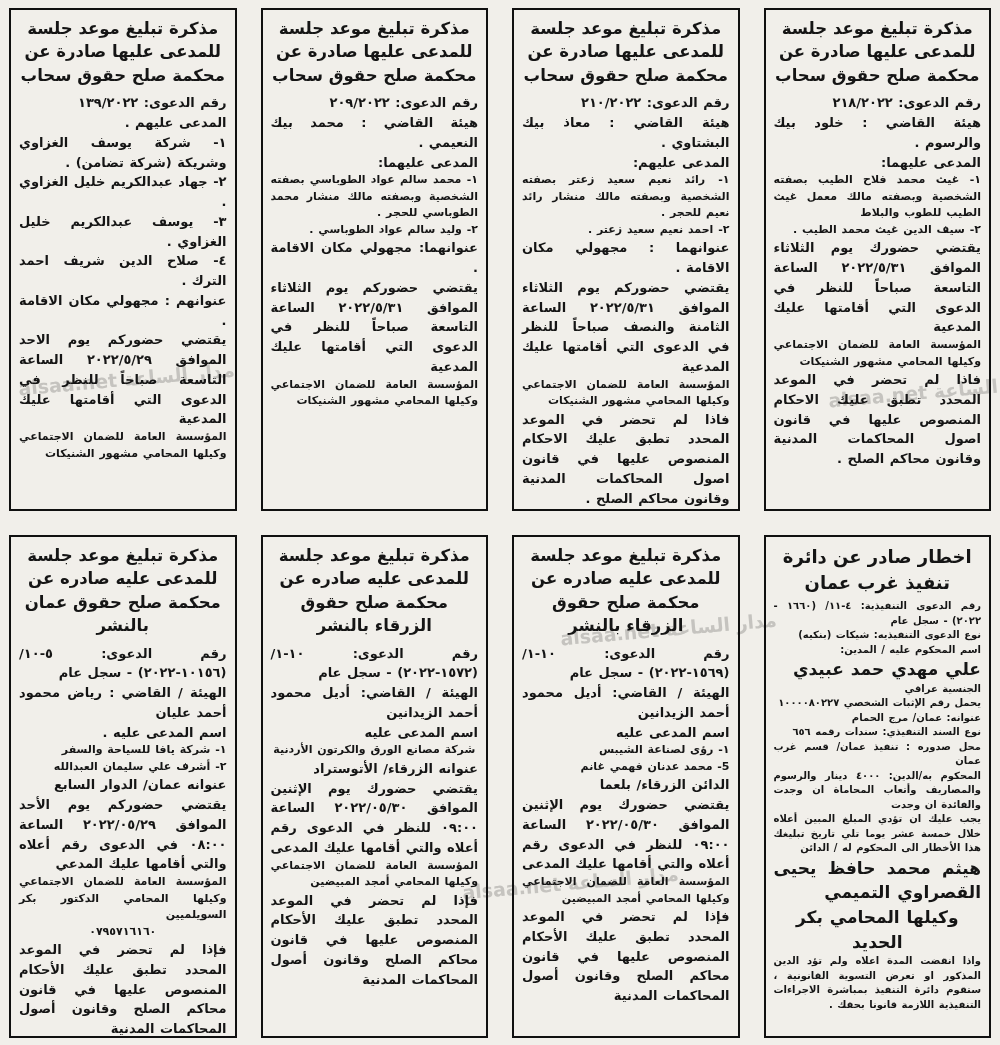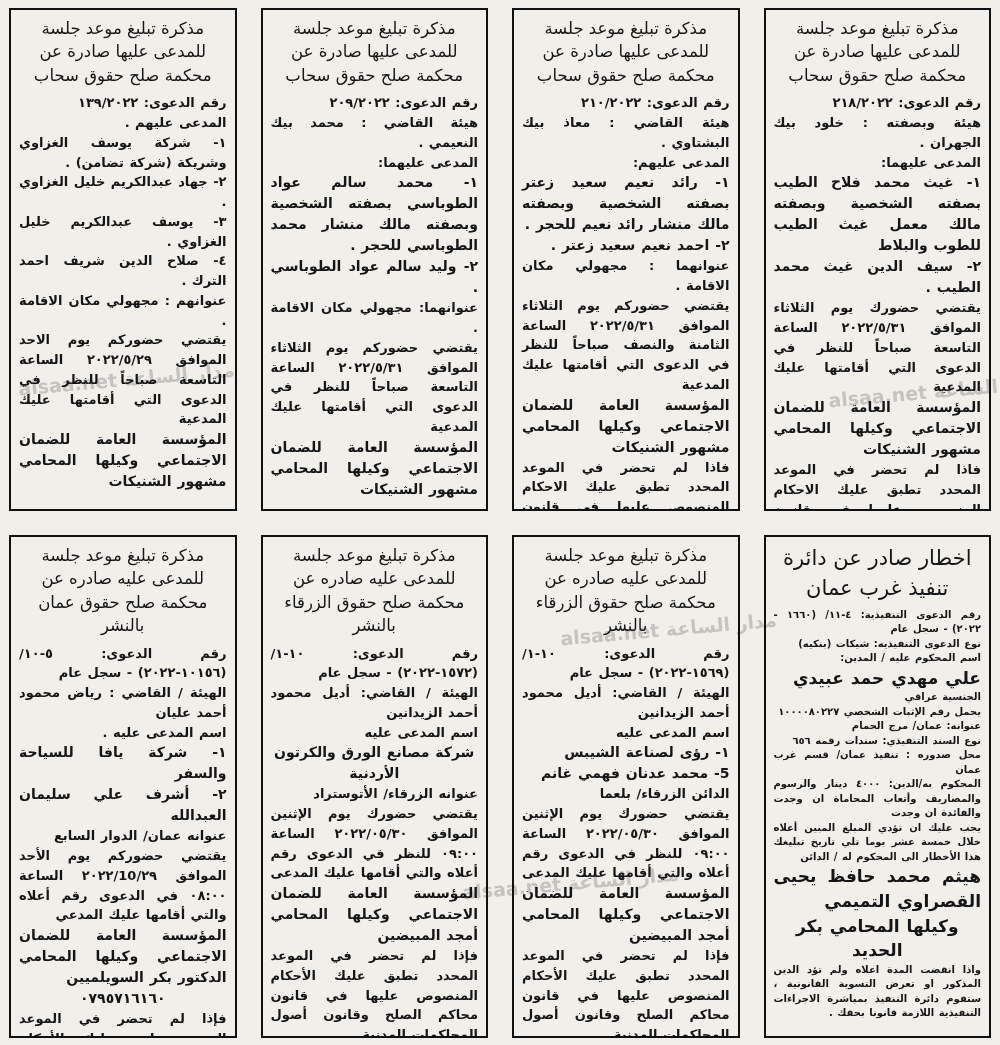--- a/index.html
+++ b/index.html
@@ -24,37 +24,37 @@
     direction:rtl;
   }
   .notice {
     border:2.5px solid #101010;
     padding:7px 8px;
     overflow:hidden;
     background:transparent;
   }
   .title {
     font-size:16.5px;
-    font-weight:normal;
+    font-weight:bold;
     text-align:center;
     line-height:1.42;
     margin-bottom:6px;
   }
   .line {
     font-size:13px;
     font-weight:bold;
     line-height:1.52;
     text-align:justify;
     word-spacing:1px;
   }
-  .line.lg { font-size:14px; line-height:1.5; }
+  .line.lg { font-size:11px; line-height:1.5; }
   .line.c  { text-align:center; }
   .notice.compact .line { font-size:10px; line-height:1.45; }
   .notice.compact .line.lg { font-size:17px; }
-  .notice.compact .title { font-size:21px; margin-bottom:4px; }
+  .notice.compact .title { font-size:18px; margin-bottom:4px; }
   .watermark-layer { position:absolute; inset:0; pointer-events:none; }
   .watermark-layer .wm {
     position:absolute;
     color:#90908c;
     opacity:.45;
     font-size:19px;
     font-weight:bold;
     white-space:nowrap;
     transform:rotate(-5deg);
   }
@@ -67,21 +67,21 @@
       <div class="wm" style="left: 18px; top: 368px;">مدار الساعة alsaa.net</div>
       <div class="wm" style="left: 828px; top: 380px;">مدار الساعة alsaa.net</div>
       <div class="wm" style="left: 462px; top: 872px;">مدار الساعة alsaa.net</div>
       <div class="wm" style="left: 560px; top: 618px;">مدار الساعة alsaa.net</div>
     </div>
   <div class="grid">
   <article class="notice">
     <h2 class="title">مذكرة تبليغ موعد جلسة للمدعى عليها صادرة عن محكمة صلح حقوق سحاب</h2>
     <div class="body">
           <p class="line">رقم الدعوى: ٢١٨/٢٠٢٢</p>
-          <p class="line">هيئة وبصفته : خلود بيك الجهران .</p>
+          <p class="line">هيئة القاضي : خلود بيك والرسوم .</p>
           <p class="line">المدعى عليهما:</p>
           <p class="line lg">١- غيث محمد فلاح الطيب بصفته الشخصية وبصفته مالك معمل غيث الطيب للطوب والبلاط</p>
           <p class="line lg">٢- سيف الدين غيث محمد الطيب .</p>
           <p class="line">يقتضي حضورك يوم الثلاثاء الموافق ٢٠٢٢/٥/٣١ الساعة التاسعة صباحاً للنظر في الدعوى التي أقامتها عليك المدعية</p>
           <p class="line lg">المؤسسة العامة للضمان الاجتماعي وكيلها المحامي مشهور الشنيكات</p>
           <p class="line">فاذا لم تحضر في الموعد المحدد تطبق عليك الاحكام المنصوص عليها في قانون اصول المحاكمات المدنية وقانون محاكم الصلح .</p>
         </div>
   </article>
 
   <article class="notice">
@@ -179,20 +179,20 @@
 
   <article class="notice">
     <h2 class="title">مذكرة تبليغ موعد جلسة للمدعى عليه صادره عن محكمة صلح حقوق عمان بالنشر</h2>
     <div class="body">
           <p class="line">رقم الدعوى: ٥-١٠/ (١٠١٥٦-٢٠٢٢) - سجل عام</p>
           <p class="line">الهيئة / القاضي : رياض محمود أحمد عليان</p>
           <p class="line">اسم المدعى عليه .</p>
           <p class="line lg">١- شركة يافا للسياحة والسفر</p>
           <p class="line lg">٢- أشرف علي سليمان العبدالله</p>
           <p class="line">عنوانه عمان/ الدوار السابع</p>
-          <p class="line">يقتضي حضوركم يوم الأحد الموافق ٢٠٢٢/10/٢٩ الساعة ٠٨:٠٠ في الدعوى رقم أعلاه والتي أقامها عليك المدعي</p>
+          <p class="line">يقتضي حضوركم يوم الأحد الموافق ٢٠٢٢/٠٥/٢٩ الساعة ٠٨:٠٠ في الدعوى رقم أعلاه والتي أقامها عليك المدعي</p>
           <p class="line lg">المؤسسة العامة للضمان الاجتماعي وكيلها المحامي الدكتور بكر السويلميين</p>
           <p class="line lg c">٠٧٩٥٧١٦١٦٠</p>
           <p class="line">فإذا لم تحضر في الموعد المحدد تطبق عليك الأحكام المنصوص عليها في قانون محاكم الصلح وقانون أصول المحاكمات المدنية</p>
         </div>
   </article>
 </div>
 </div>
 
 </body></html>

